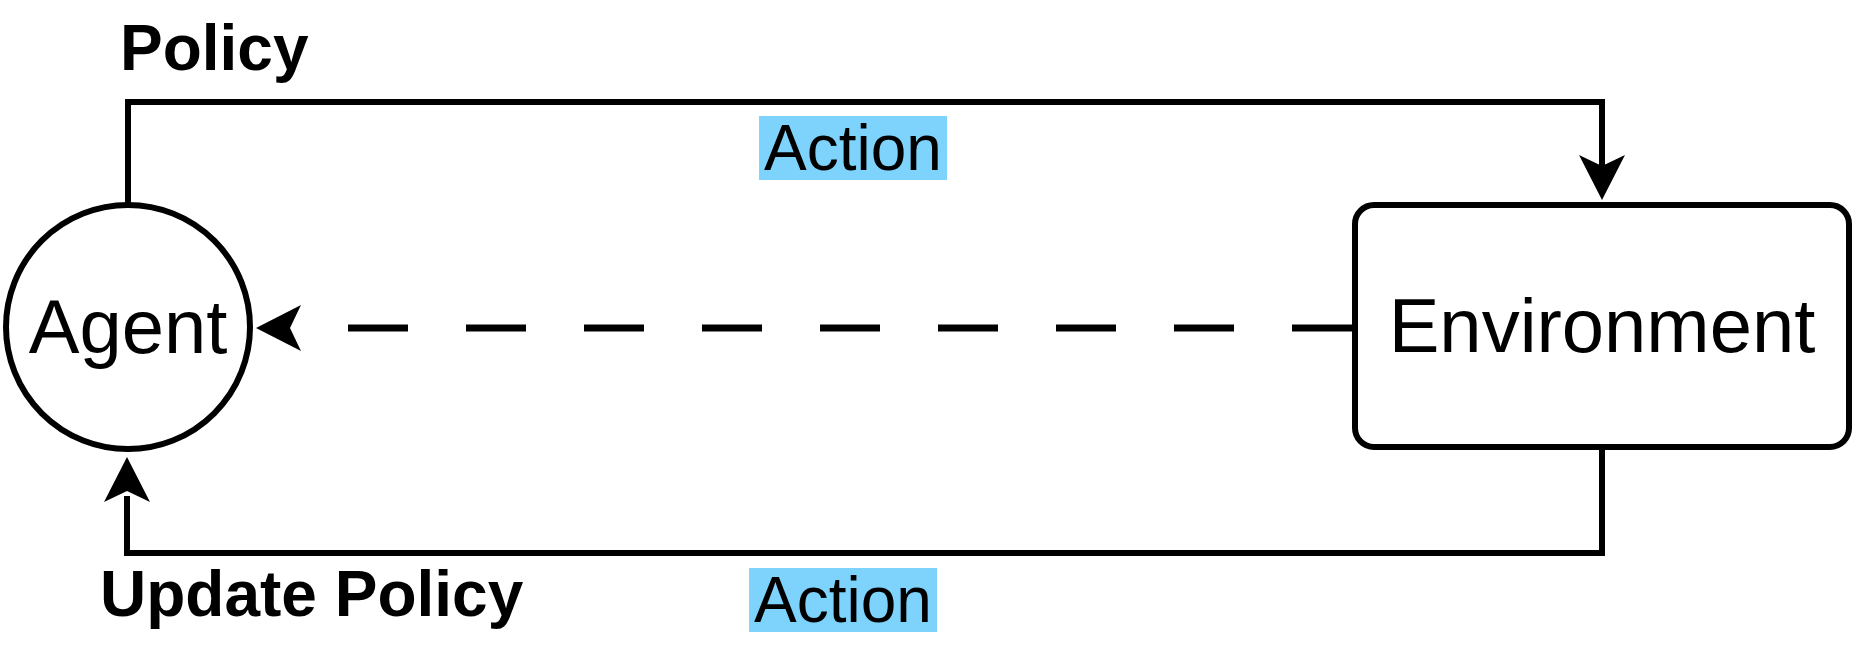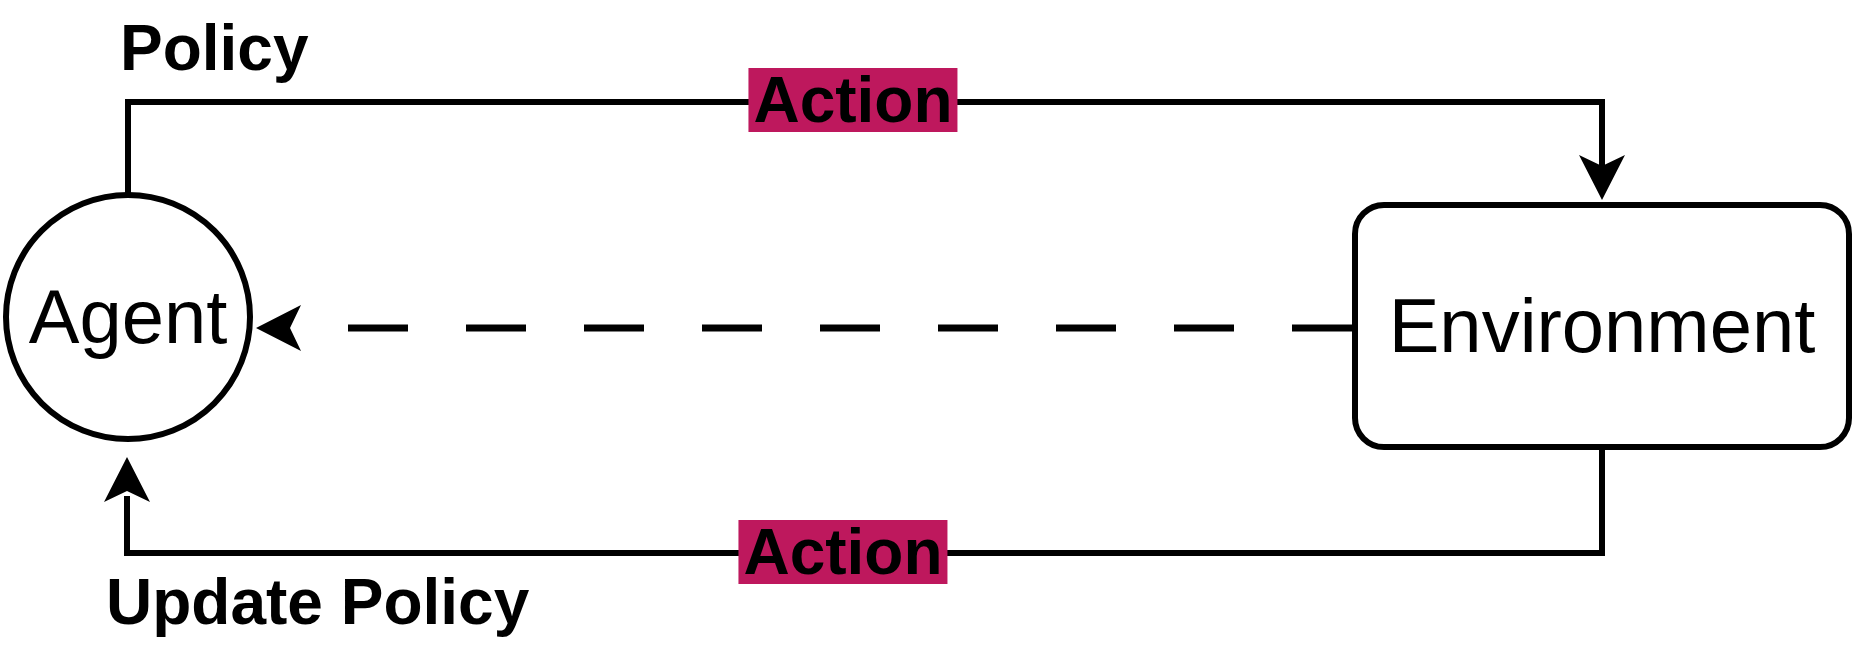--- a/index.html
+++ b/index.html
@@ -31,54 +31,55 @@
     display: flex;
     align-items: center;
     justify-content: center;
     font-size: 76px;
     font-weight: 400;
     line-height: 1;
     white-space: nowrap;
   }
   .node--circle {
     left: 3px;
-    top: 192px;
+    top: 202px;
     width: 250px;
     height: 250px;
     border-radius: 50%;
   }
   .node--rounded {
     left: 1352px;
     top: 202px;
     width: 500px;
     height: 248px;
-    border-radius: 32px;
+    border-radius: 22px;
   }
   .edge-label {
     position: absolute;
     transform: translate(-50%, -50%);
-    background: #be185d;
+    background: #7dd3fc;
     font-size: 64px;
-    font-weight: 700;
+    font-weight: 400;
     line-height: 1;
     padding: 0 5px;
     white-space: nowrap;
+    margin-top: 48px;
   }
   .edge-label--action { left: 853px; top: 100px; }
   .edge-label--state  { left: 851px; top: 328px; }
   .edge-label--reword { left: 843px; top: 552px; }
   .annotation {
     position: absolute;
     font-size: 64px;
     font-weight: 700;
     line-height: 1.15;
     white-space: nowrap;
   }
   .annotation--policy { left: 120px; top: 12px; }
-  .annotation--update-policy { left: 106px; top: 558px; margin-top: 8px; }
+  .annotation--update-policy { left: 100px; top: 558px; }
 </style>
 </head>
 <body>
 
 <div class="canvas">
 
   <svg class="edge-layer" width="1855" height="650" viewBox="0 0 1855 650" xmlns="http://www.w3.org/2000/svg">
 
     <path d="M 128,206 L 128,102 L 1602,102 L 1602,168" fill="none" stroke="#000000" stroke-width="6"></path>
     <path d="M 1602,200 L 1579,155 L 1602,166 L 1625,155 Z" fill="#000000" stroke="none"></path>

